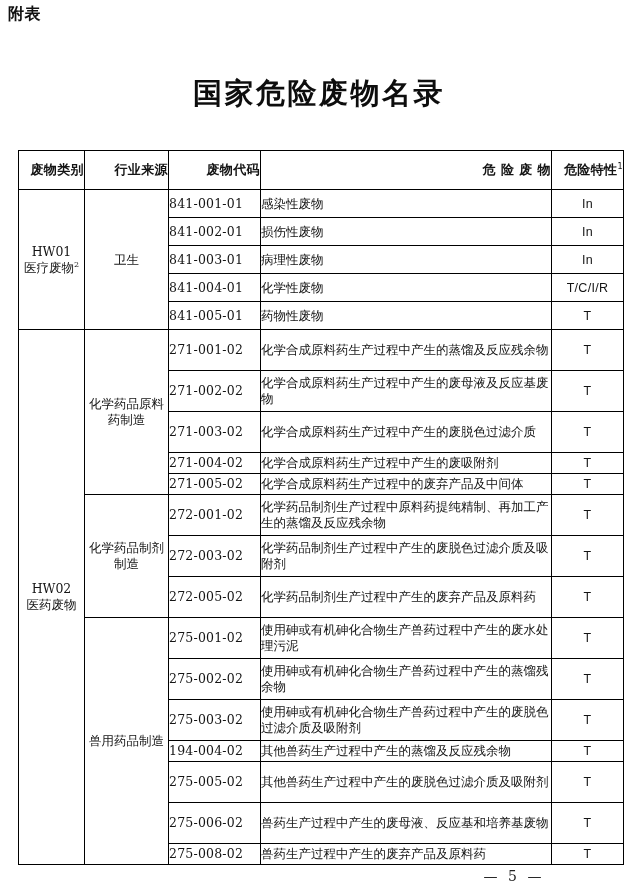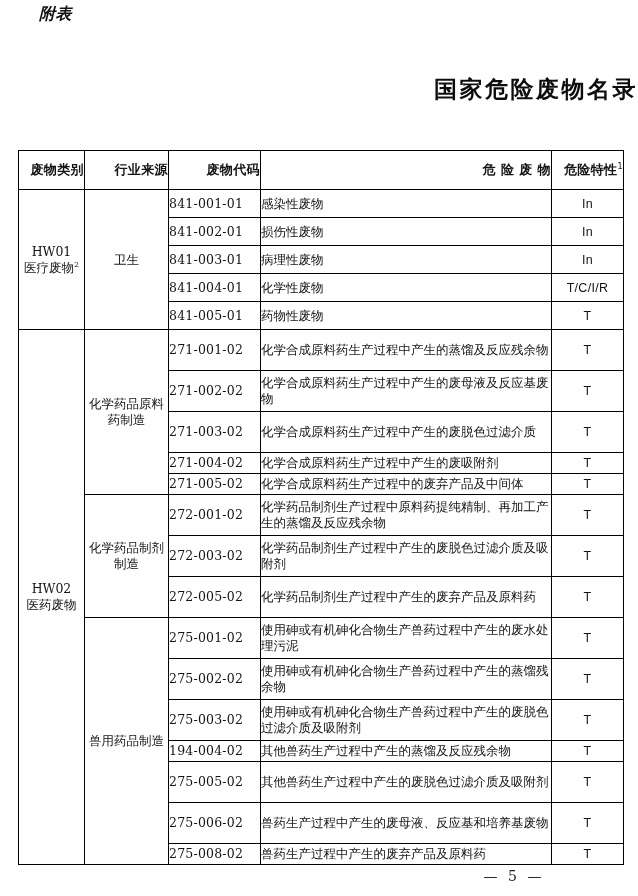--- a/index.html
+++ b/index.html
@@ -19,39 +19,38 @@
   .page {
     position: relative;
     width: 638px;
     height: 896px;
     box-sizing: border-box;
   }
 
   
   .attach-label {
     position: absolute;
-    left: 39px;
+    left: 8px;
     top: 4px;
     font-family: "DejaVu Sans", "Liberation Sans", sans-serif;
     font-size: 16px;
     font-weight: 700;
     letter-spacing: 0.5px;
     color: #111;
-    font-style: italic;
   }
 
   
   .doc-title {
     position: absolute;
     left: 0;
     top: 74px;
     width: 638px;
-    text-align: right;
-    font-family: "DejaVu Serif", "Liberation Serif", serif;
-    font-size: 23px;
+    text-align: center;
+    font-family: "DejaVu Serif", "Liberation Serif", serif;
+    font-size: 29px;
     font-weight: 700;
     letter-spacing: 2.5px;
     color: #0d0d0d;
   }
 
   
   .table-wrap {
     position: absolute;
     left: 18px;
     top: 150px;

